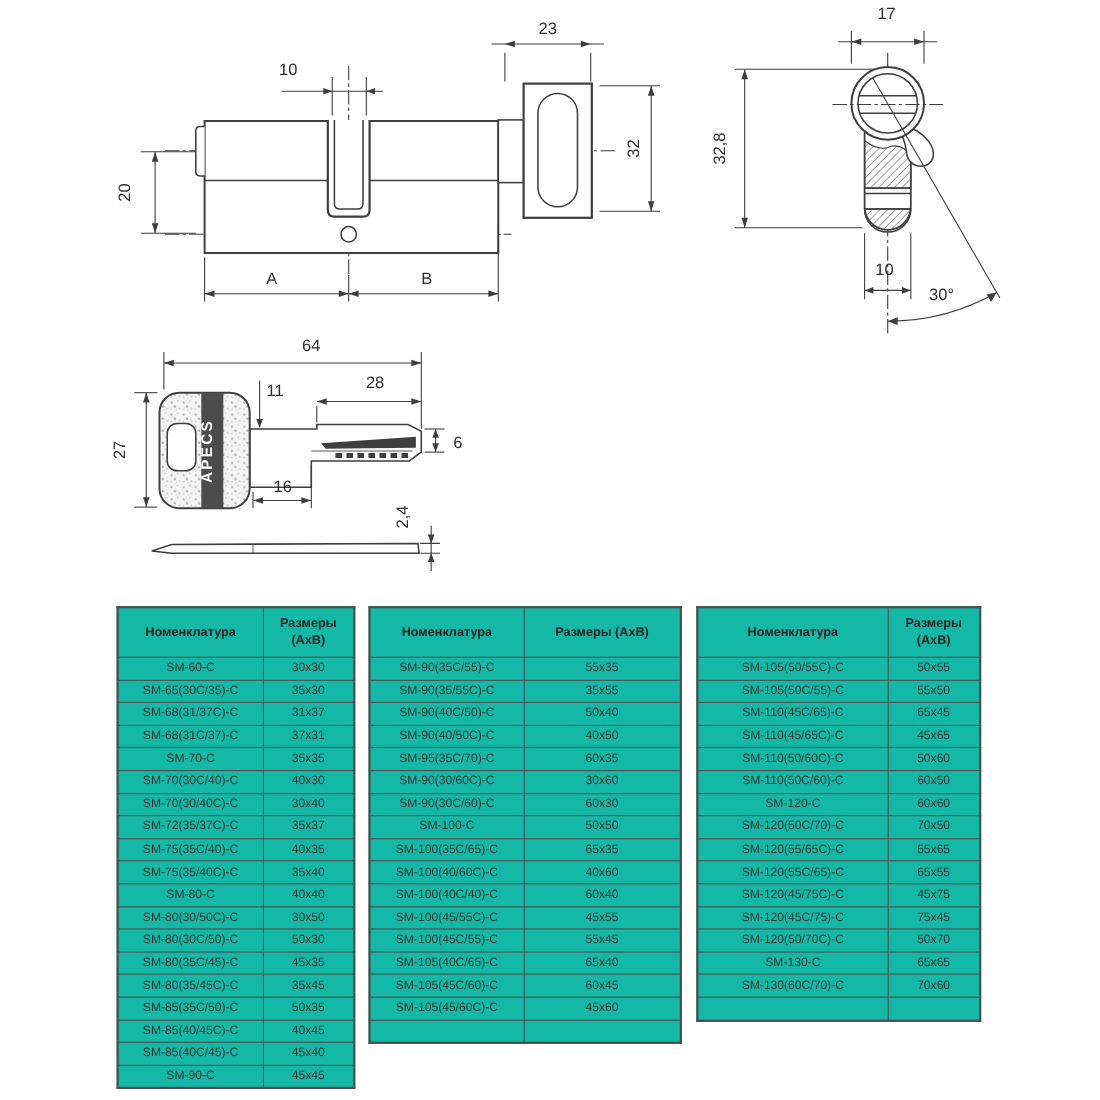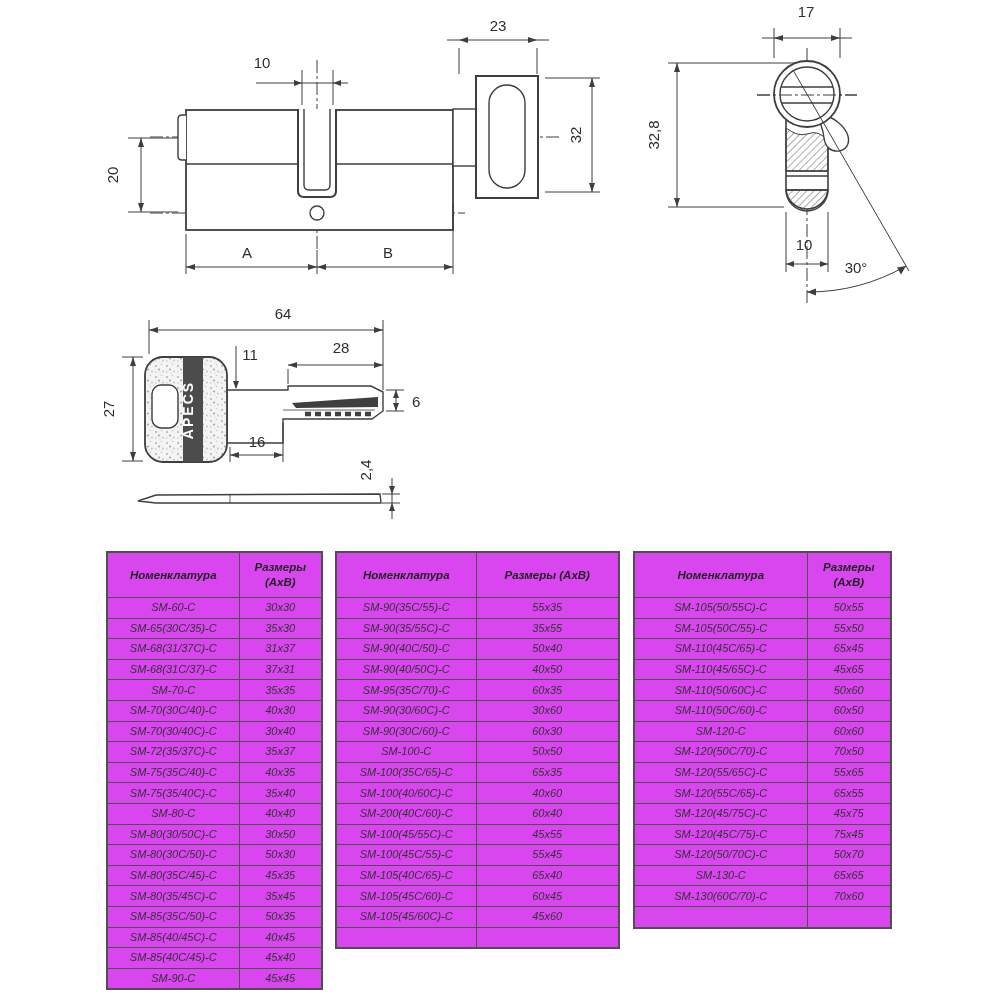--- a/index.html
+++ b/index.html
@@ -1,21 +1,21 @@
 <!DOCTYPE html>
 <html><head>
 <meta charset="utf-8">
 <style>
   html,body{margin:0;padding:0;background:#fff;}
   #stage{position:relative;width:1000px;height:1000px;background:#fff;overflow:hidden;
          font-family:"Liberation Sans",sans-serif;}
   svg text{font-family:"Liberation Sans",sans-serif;fill:#2e2e2e;font-size:15px;}
   svg .dimtxt{font-size:15px;}
   .spec-table{position:absolute;border-collapse:collapse;table-layout:fixed;
-              background:#d946ef;border:2px solid #4f4f4f;font-style:italic;}
+              background:#14b8a6;border:2px solid #4f4f4f;}
   .spec-table th,.spec-table td{border:1px solid #4f4f4f;text-align:center;vertical-align:middle;
               padding:0 2px;overflow:hidden;white-space:nowrap;
               font-size:11px;color:#333;height:19.6px;line-height:1;}
   .spec-table th{height:44px;font-size:11.5px;font-weight:bold;color:#222;
               line-height:1.3;white-space:normal;}
   .spec-table th.nowrap{white-space:nowrap;}
 </style>
 </head>
 <body>
 
@@ -351,21 +351,21 @@
         </tr>
         <tr>
           <td>SM-100(35C/65)-C</td>
           <td>65x35</td>
         </tr>
         <tr>
           <td>SM-100(40/60C)-C</td>
           <td>40x60</td>
         </tr>
         <tr>
-          <td>SM-200(40C/60)-C</td>
+          <td>SM-100(40C/40)-C</td>
           <td>60x40</td>
         </tr>
         <tr>
           <td>SM-100(45/55C)-C</td>
           <td>45x55</td>
         </tr>
         <tr>
           <td>SM-100(45C/55)-C</td>
           <td>55x45</td>
         </tr>

